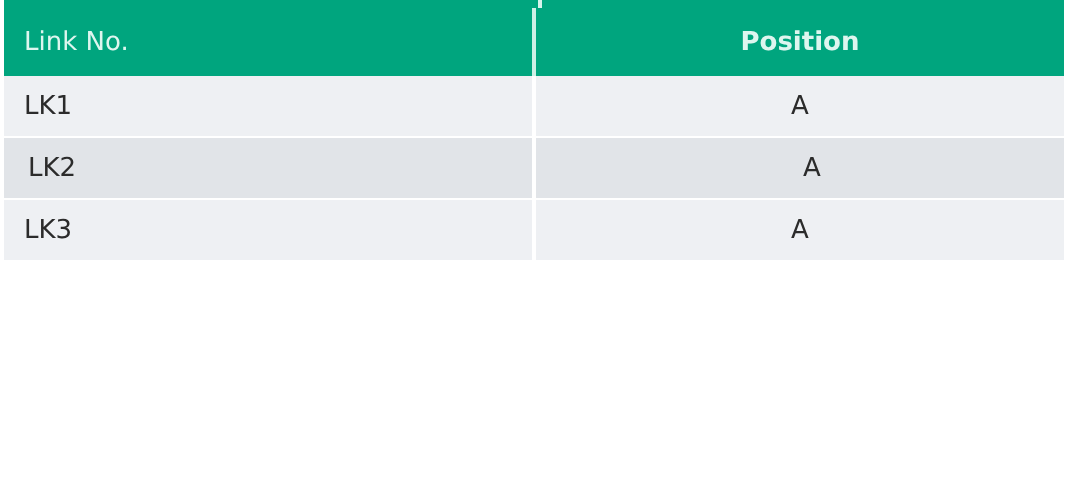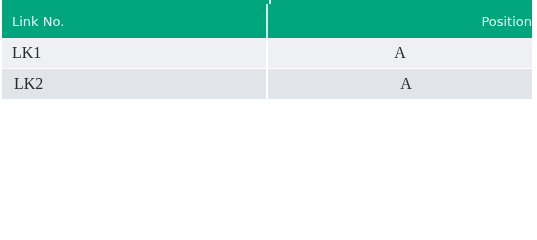--- a/index.html
+++ b/index.html
@@ -64,31 +64,31 @@
     height: 34px;
     padding: 0;
     border: 0;
   }
   thead th.th-link {
     text-align: left;
     padding-left: 10px;
     border-right: 2px solid #cdf0e6;
   }
   thead th.th-pos {
-    text-align: right;
+    text-align: center;
+    font-weight: bold;
   }
 
   tbody td {
     height: 30px;
-    font-size: 16px;
+    font-size: 13px;
     color: #2b2b2b;
     padding: 0;
     border: 0;
     border-bottom: 1px solid #ffffff;
-    font-family: Liberation Serif, serif;
   }
   tbody td.td-link {
     text-align: left;
     padding-left: 10px;
     border-right: 2px solid #ffffff;
   }
   tbody td.td-pos {
     text-align: center;
   }
 
@@ -118,17 +118,21 @@
       </thead>
       <tbody>
         <tr class="row-odd">
           <td class="td-link">LK1</td>
           <td class="td-pos">A</td>
         </tr>
         <tr class="row-even">
           <td class="td-link">LK2</td>
           <td class="td-pos">A</td>
         </tr>
+        <tr class="row-odd">
+          <td class="td-link">LK3</td>
+          <td class="td-pos">A</td>
+        </tr>
       </tbody>
     </table>
   </div>
 
 </div>
 
 </body></html>

